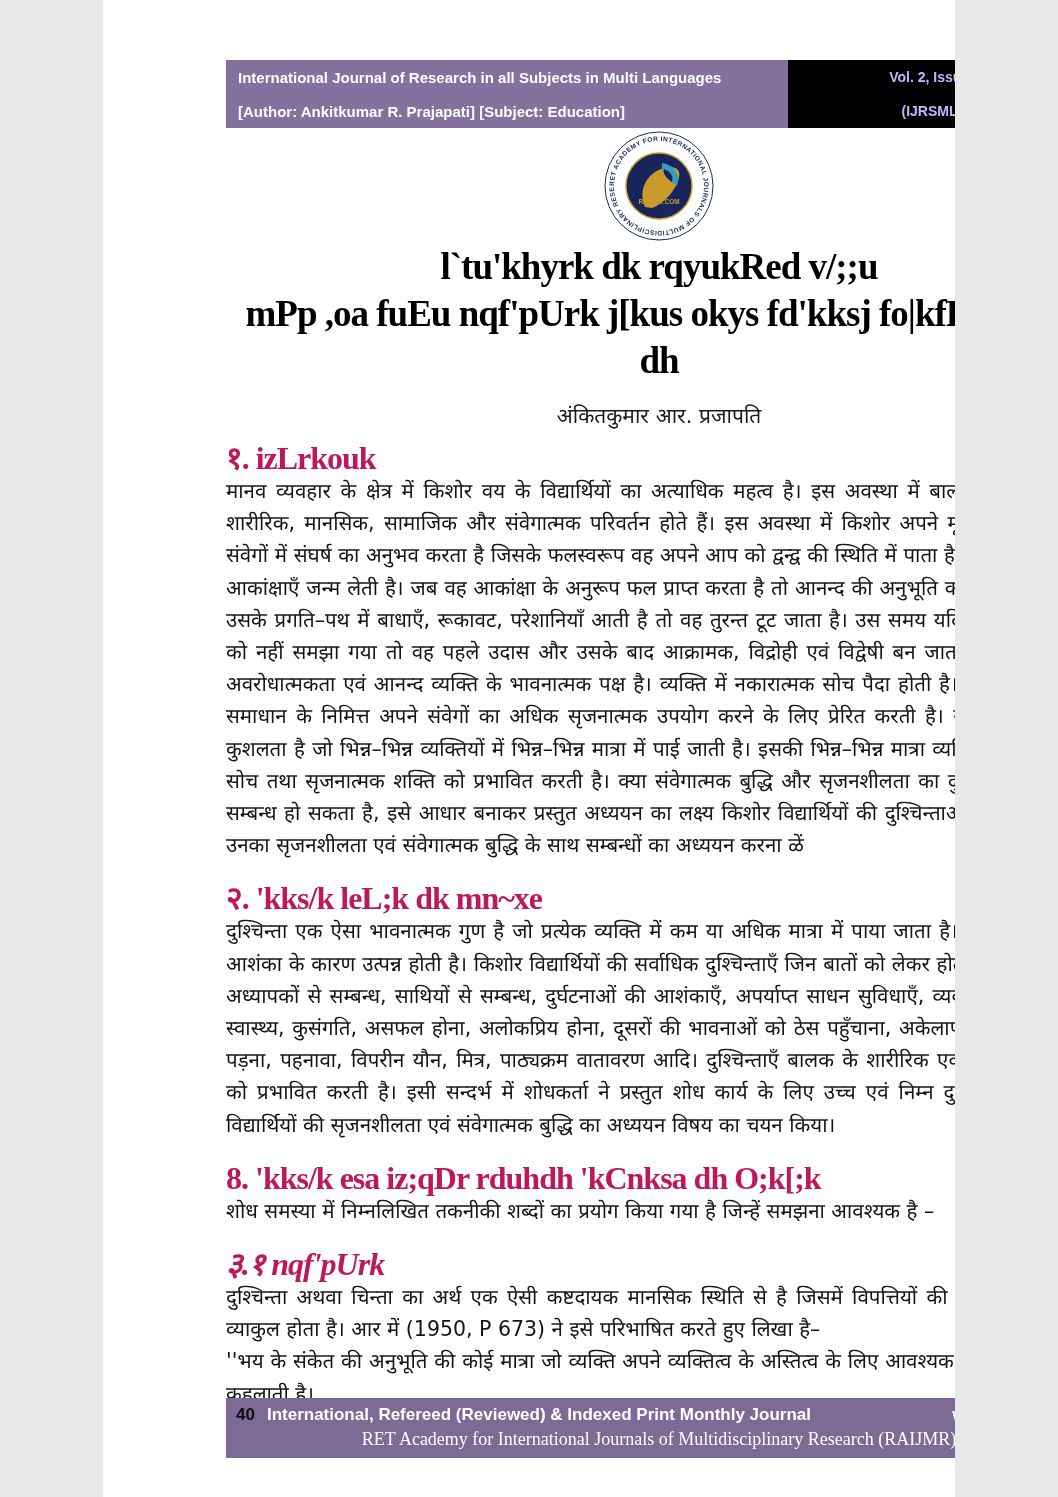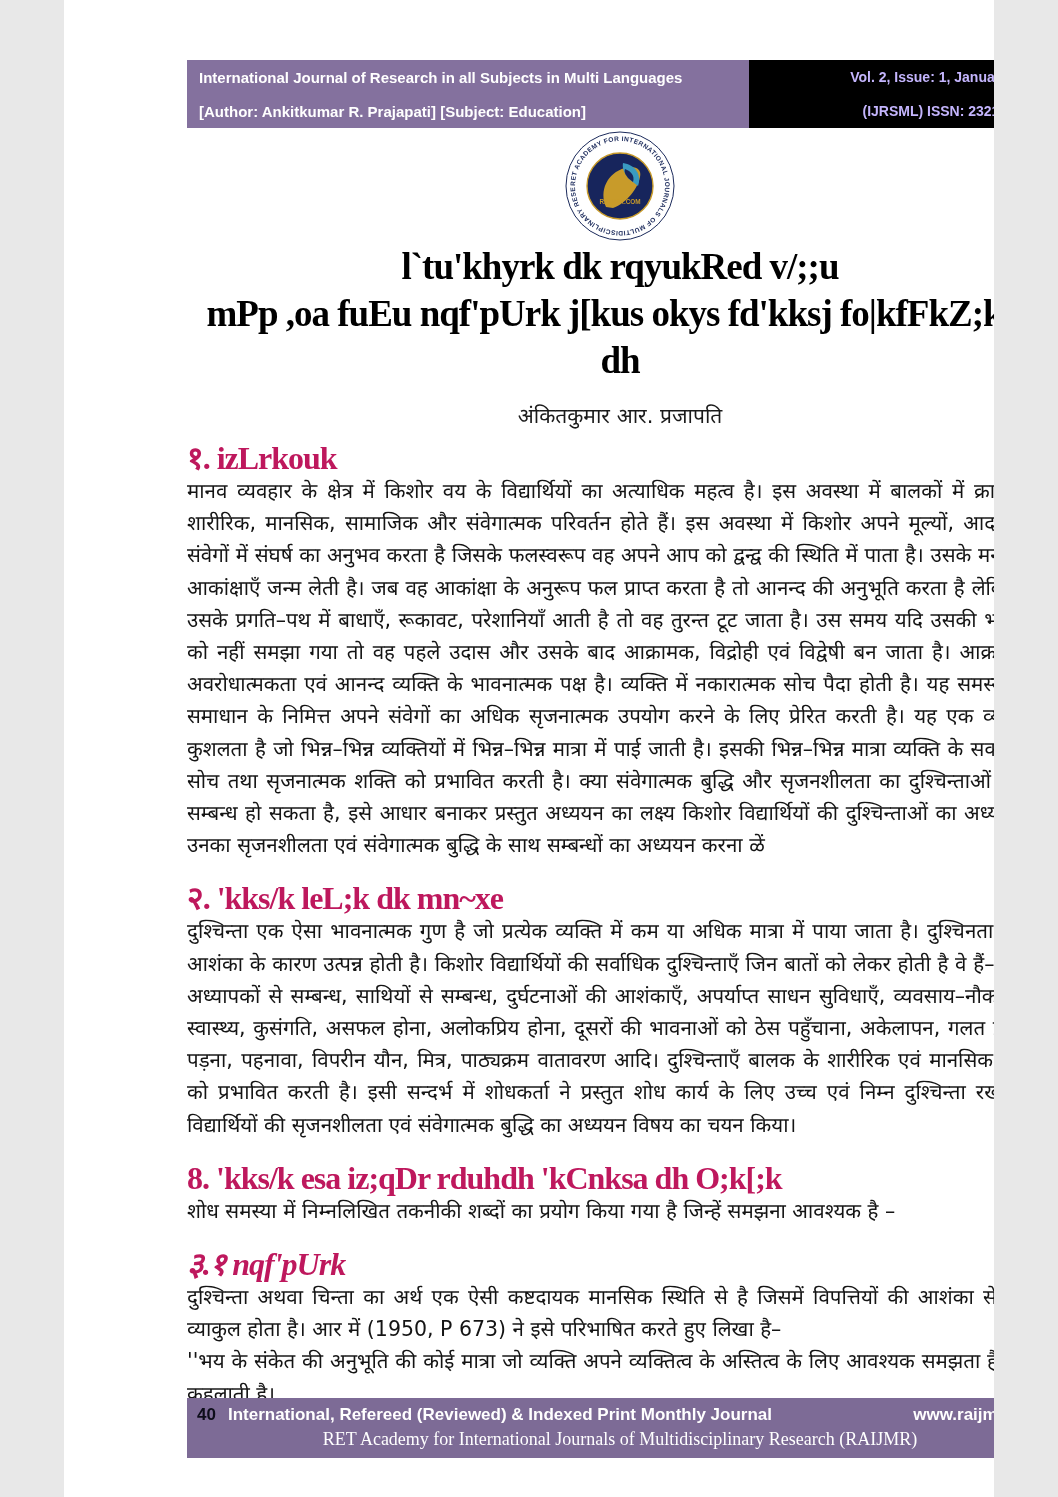--- a/index.html
+++ b/index.html
@@ -1,19 +1,19 @@
 <!DOCTYPE html>
 <html><head>
 <meta charset="utf-8">
 <style>
   * { margin: 0; padding: 0; box-sizing: border-box; }
   html, body { background: #e8e8e8; }
   .page {
     position: relative;
-    width: 930px;
+    width: 852px;
     height: 1497px;
     margin: 0 auto;
     background: #ffffff;
     overflow: hidden;
     font-family: "DejaVu Sans", sans-serif;
     color: #111;
   }
   .content {
     position: absolute;
     left: 123px;

